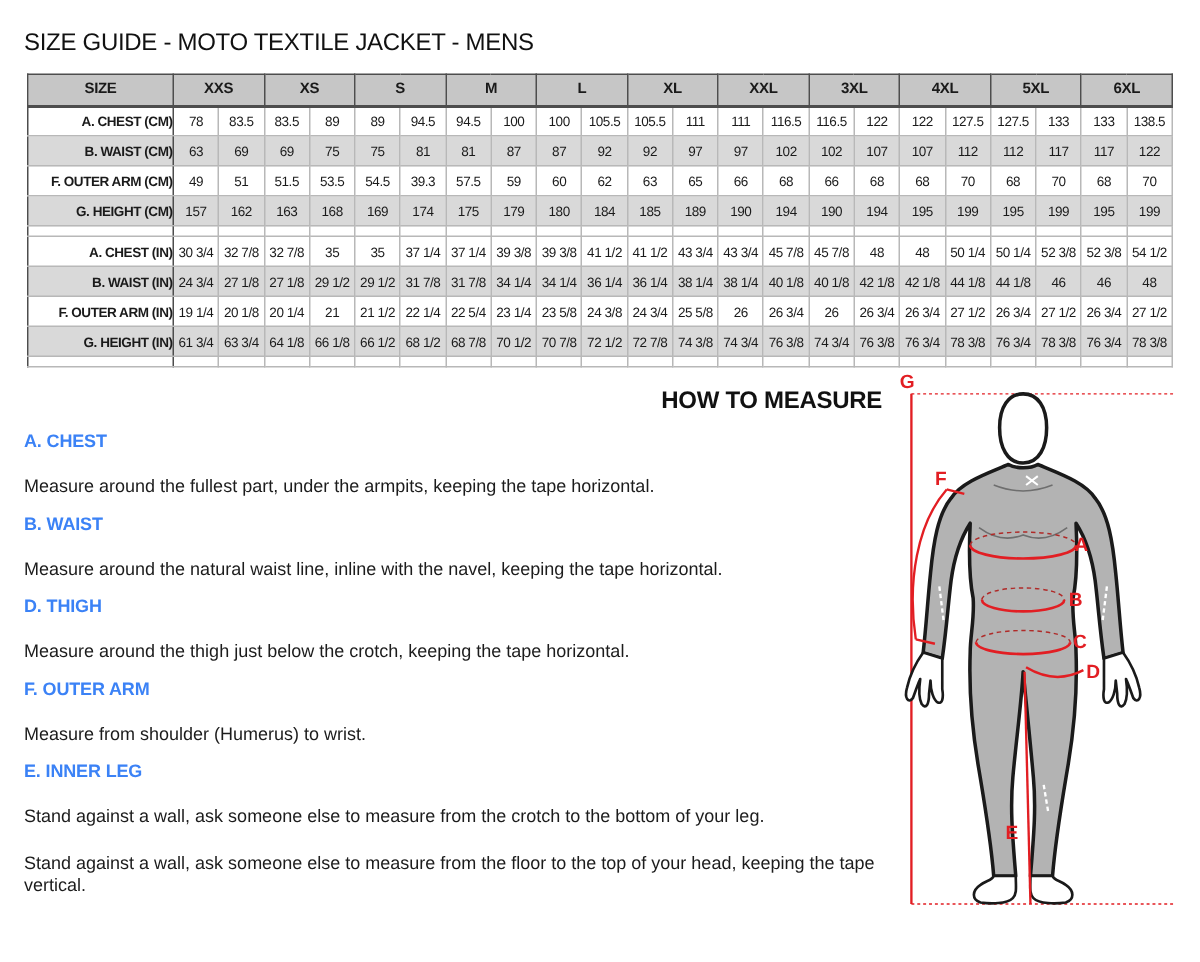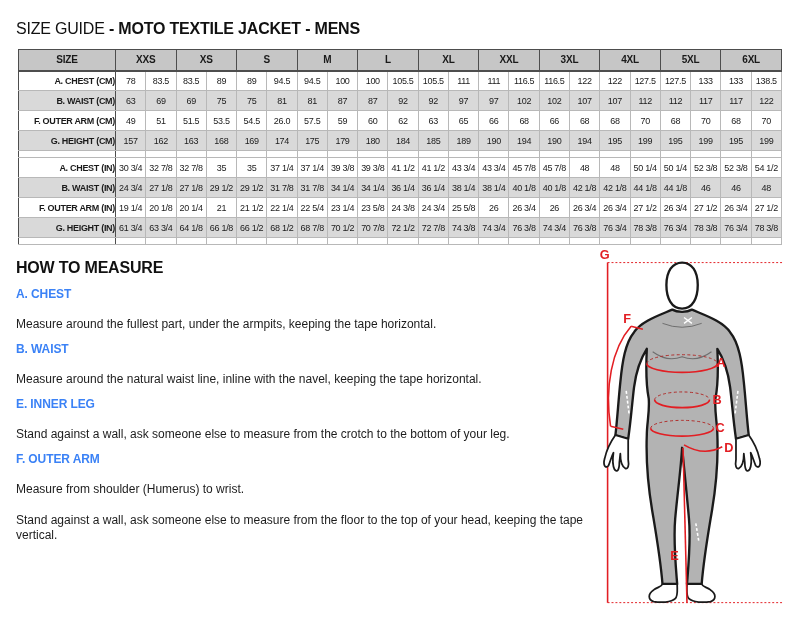--- a/index.html
+++ b/index.html
@@ -1,36 +1,36 @@
 <!DOCTYPE html>
 <html><head>
 <meta charset="utf-8">
 <style>
   * { margin:0; padding:0; box-sizing:border-box; }
   html,body { width:800px; height:641px; background:#fff; overflow:hidden; }
   body { font-family:"Liberation Sans", sans-serif; color:#1a1a1a; }
   .page { position:relative; width:800px; height:641px; }
 
   .page-title { margin:20px 0 0 16px; font-size:16px; font-weight:normal; letter-spacing:-0.2px; color:#111; }
-  .page-title b { font-weight:bold; }
+  .page-title b { font-weight:normal; }
 
   table.size-table { border-collapse:collapse; table-layout:fixed; width:764px; margin:11px 0 0 18px; border:1px solid #555; }
   table.size-table th { background:#c6c6c6; border:1px solid #4d4d4d; height:21px; font-size:10px; font-weight:bold; text-align:center; letter-spacing:-0.2px; }
   table.size-table td { border:1px solid #b8b8b8; height:20px; font-size:9px; text-align:center; letter-spacing:-0.3px; color:#1a1a1a; background:#fff; }
   table.size-table td.row-label { text-align:right; padding-left:5px; font-weight:bold; border-left:1px solid #4d4d4d; border-right:1px solid #4d4d4d; }
   table.size-table tr.stripe td { background:#d9d9d9; }
   table.size-table tr.sep td { height:7px; background:#fff; padding:0; }
   table.size-table thead tr { border-bottom:2px solid #4d4d4d; }
 
   .lower { display:flex; margin-top:4px; }
   .measure-col { flex:0 0 588px; padding-left:16px; }
   .figure-col { position:relative; width:196px; }
   .figure-col svg { display:block; margin-top:-6px; }
 
-  .htm-heading { font-size:16px; font-weight:bold; letter-spacing:-0.2px; margin:10px 0 6px 0; color:#111; }
+  .htm-heading { font-size:16px; font-weight:bold; letter-spacing:-0.2px; margin:10px 0 6px 0; color:#111;text-align:right; }
   .measure-section h3 { font-size:12px; font-weight:bold; color:#3b82f6; margin:10px 0 2px 0; letter-spacing:-0.1px; }
   .measure-section p { font-size:12px; color:#1c1c1c; margin:16px 0 4px 0; line-height:15px; }
 
   .fig-label { font-size:13px; font-weight:bold; fill:#e21e23; font-family:"Liberation Sans", sans-serif; }
 </style>
 </head>
 <body>
 
 <div class="page">
 
@@ -129,21 +129,21 @@
           <td>117</td>
           <td>122</td>
         </tr>
         <tr>
           <td class="row-label">F. OUTER ARM (CM)</td>
           <td>49</td>
           <td>51</td>
           <td>51.5</td>
           <td>53.5</td>
           <td>54.5</td>
-          <td>26.0</td>
+          <td>39.3</td>
           <td>57.5</td>
           <td>59</td>
           <td>60</td>
           <td>62</td>
           <td>63</td>
           <td>65</td>
           <td>66</td>
           <td>68</td>
           <td>66</td>
           <td>68</td>
@@ -338,26 +338,30 @@
       <div id="measure-sections">
           <div class="measure-section">
             <h3>A. CHEST</h3>
             <p>Measure around the fullest part, under the armpits, keeping the tape horizontal.</p>
           </div>
           <div class="measure-section">
             <h3>B. WAIST</h3>
             <p>Measure around the natural waist line, inline with the navel, keeping the tape horizontal.</p>
           </div>
           <div class="measure-section">
+            <h3>D. THIGH</h3>
+            <p>Measure around the thigh just below the crotch, keeping the tape horizontal.</p>
+          </div>
+          <div class="measure-section">
+            <h3>F. OUTER ARM</h3>
+            <p>Measure from shoulder (Humerus) to wrist.</p>
+          </div>
+          <div class="measure-section">
             <h3>E. INNER LEG</h3>
             <p>Stand against a wall, ask someone else to measure from the crotch to the bottom of your leg.</p>
-          </div>
-          <div class="measure-section">
-            <h3>F. OUTER ARM</h3>
-            <p>Measure from shoulder (Humerus) to wrist.</p>
           </div>
           <div class="measure-section">
             <p>Stand against a wall, ask someone else to measure from the floor to the top of your head, keeping the tape vertical.</p>
           </div>
         </div>
     </div>
 
     <div class="figure-col">
       <svg width="196" height="390" viewBox="0 0 200 392">
 

